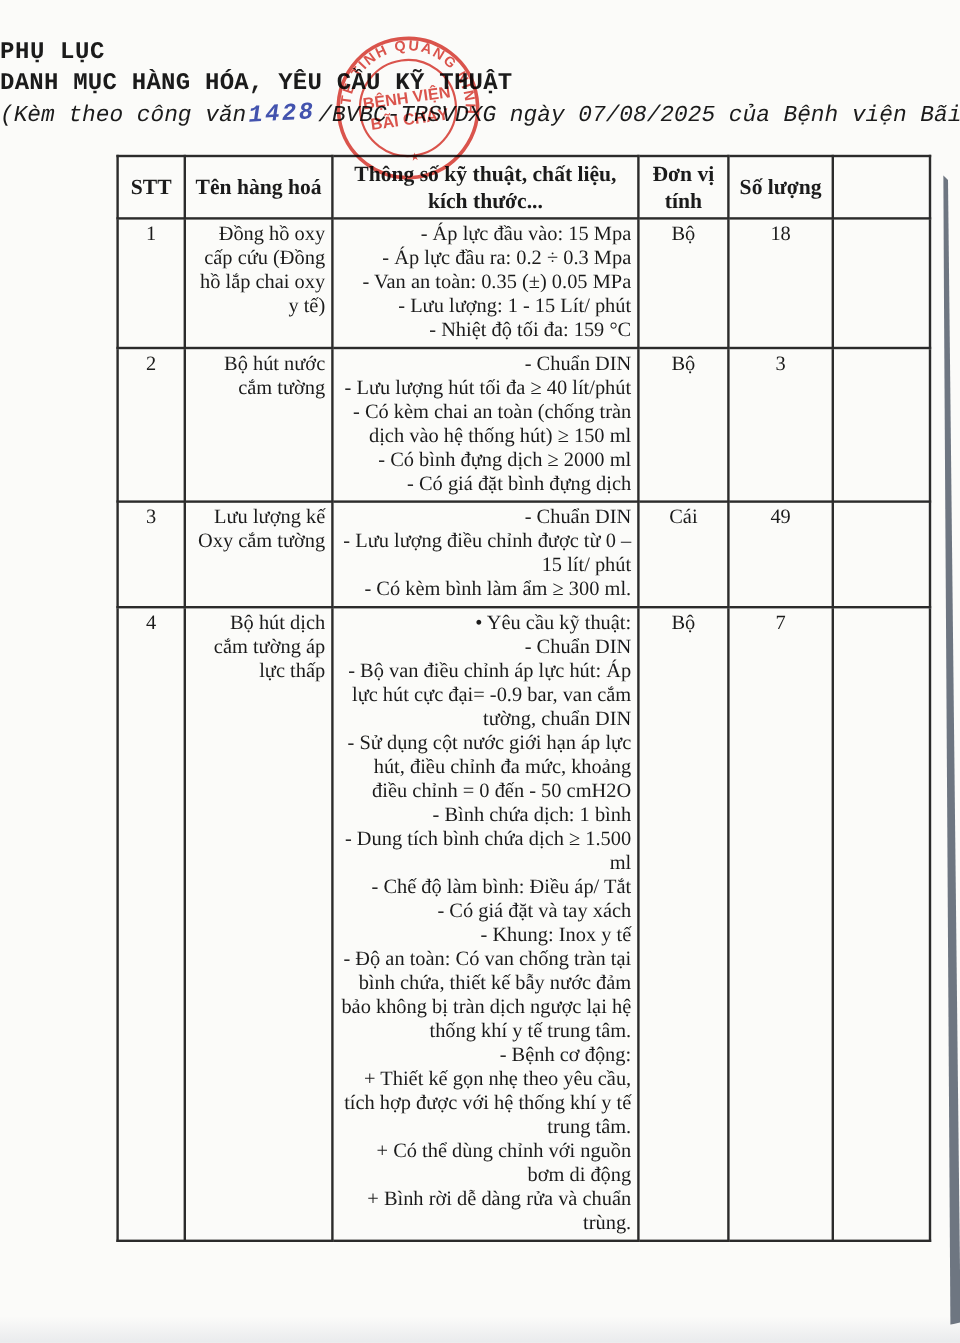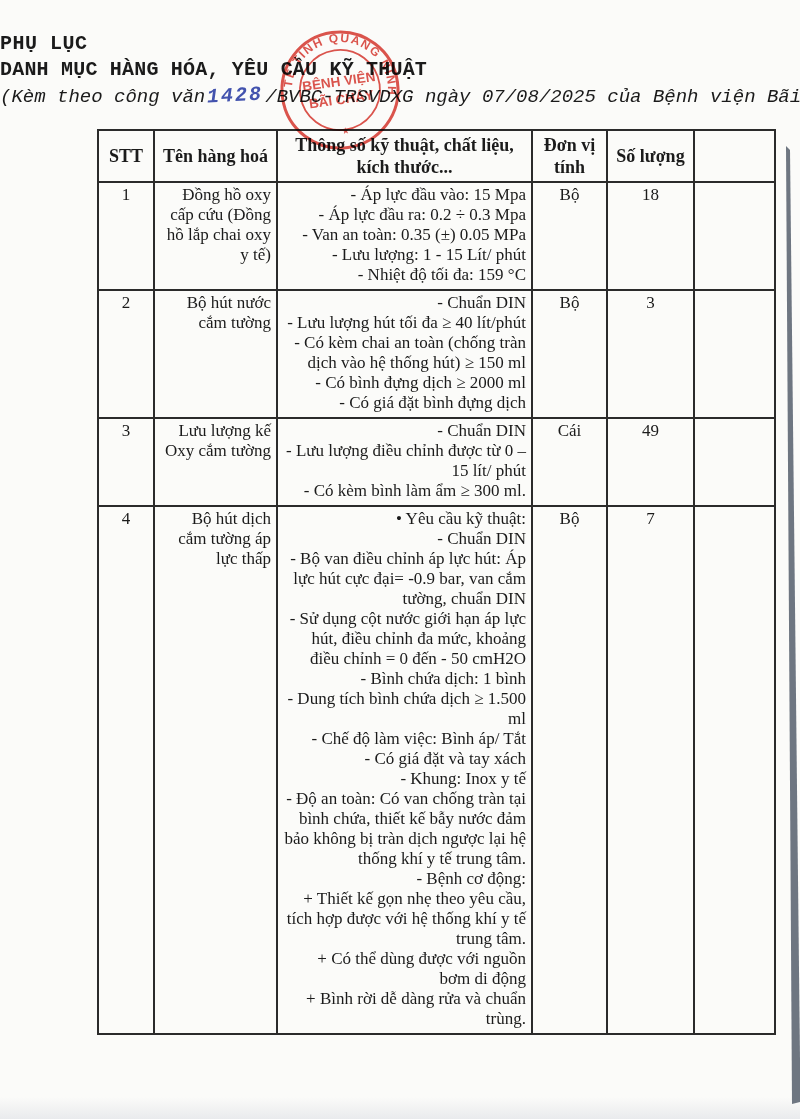--- a/index.html
+++ b/index.html
@@ -142,27 +142,27 @@
     <tr>
       <td class="c-stt">4</td>
       <td class="c-name">Bộ hút dịch cắm tường áp lực thấp</td>
       <td class="c-specs">
             <div class="spec-line">• Yêu cầu kỹ thuật:</div>
             <div class="spec-line">- Chuẩn DIN</div>
             <div class="spec-line">- Bộ van điều chỉnh áp lực hút: Áp lực hút cực đại= -0.9 bar, van cắm tường, chuẩn DIN</div>
             <div class="spec-line">- Sử dụng cột nước giới hạn áp lực hút, điều chỉnh đa mức, khoảng điều chỉnh = 0 đến - 50 cmH2O</div>
             <div class="spec-line">- Bình chứa dịch: 1 bình</div>
             <div class="spec-line">- Dung tích bình chứa dịch ≥ 1.500 ml</div>
-            <div class="spec-line">- Chế độ làm việc: Bình áp/ Tắt</div>
+            <div class="spec-line">- Chế độ làm bình: Điều áp/ Tắt</div>
             <div class="spec-line">- Có giá đặt và tay xách</div>
             <div class="spec-line">- Khung: Inox y tế</div>
             <div class="spec-line">- Độ an toàn: Có van chống tràn tại bình chứa, thiết kế bẫy nước đảm bảo không bị tràn dịch ngược lại hệ thống khí y tế trung tâm.</div>
             <div class="spec-line">- Bệnh cơ động:</div>
             <div class="spec-line"> + Thiết kế gọn nhẹ theo yêu cầu, tích hợp được với hệ thống khí y tế trung tâm.</div>
-            <div class="spec-line"> + Có thể dùng được với nguồn bơm di động</div>
+            <div class="spec-line"> + Có thể dùng chỉnh với nguồn bơm di động</div>
             <div class="spec-line"> + Bình rời dễ dàng rửa và chuẩn trùng.</div>
           </td>
       <td class="c-unit">Bộ</td>
       <td class="c-qty">7</td>
       <td class="c-empty"></td>
     </tr>
   </tbody>
   </table>
 
   <svg class="stamp" viewBox="0 0 124 124" xmlns="http://www.w3.org/2000/svg">

